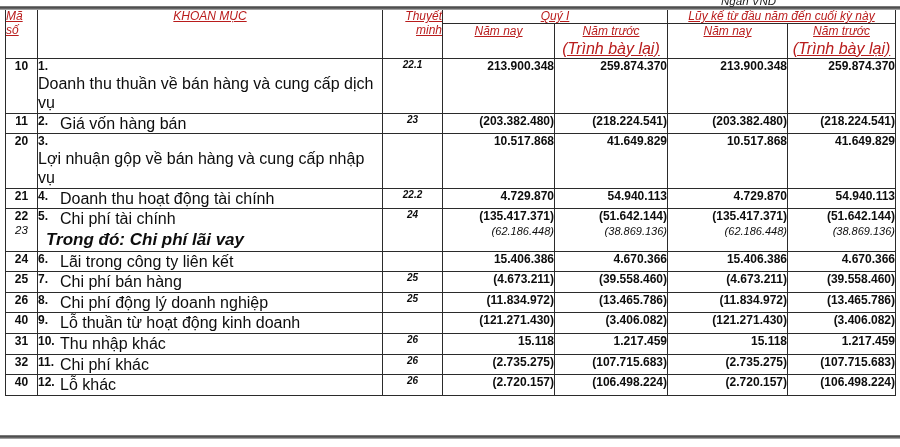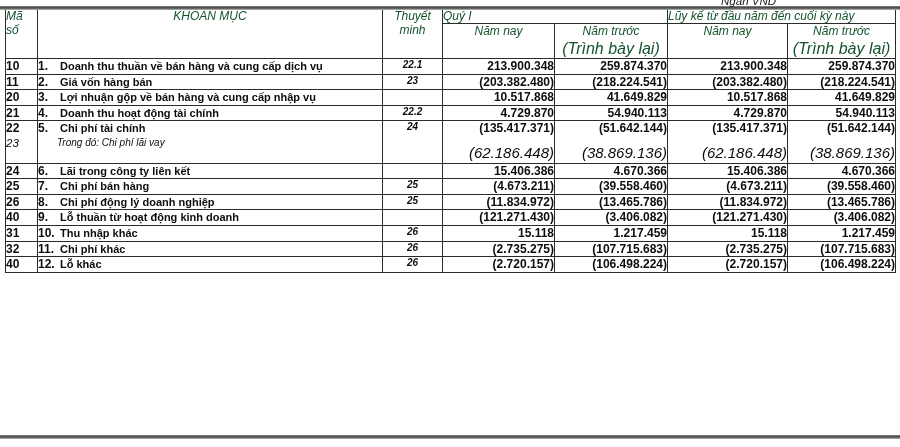--- a/index.html
+++ b/index.html
@@ -64,49 +64,50 @@
     border: 1px solid #2b2b2b;
     padding: 0;
     vertical-align: top;
   }
 
   
   thead th {
     font-weight: normal;
     font-style: italic;
     font-size: 12px;
-    color: #14532d;
+    color: #b91c1c;
     text-align: center;
     line-height: 1.2;
     padding: 4px 5px;
+    text-decoration: underline;
   }
   th.h-code {
     text-align: left;
     padding-left: 6px;
   }
   th.h-item {
     text-align: center;
     padding-left: 14px;
   }
   th.h-note {
-    text-align: center;
+    text-align: right;
     padding-left: 8px;
   }
-  th.h-group { text-align: left; }
+  th.h-group { text-align: center; }
   th.h-sub   { text-align: center; }
   th.h-sub .sub2 {
     display: block;
     font-size: 16px;
   }
 
   
   tbody td { padding: 0; }
 
   td.c-code {
-    text-align: left;
+    text-align: center;
     font-weight: bold;
     font-size: 12px;
     padding-top: 7px;
     line-height: 1.18;
   }
   td.c-code .sub-code {
     display: block;
     font-weight: normal;
     font-style: italic;
     font-size: 11.5px;
@@ -119,29 +120,29 @@
   }
   td.c-item .num {
     display: inline-block;
     width: 22px;
     font-weight: bold;
     font-size: 12px;
     vertical-align: top;
   }
   td.c-item .txt {
     display: inline-block;
-    font-weight: bold;
-    font-size: 11px;
+    font-weight: normal;
+    font-size: 16px;
   }
   td.c-item .sub-item {
     display: block;
-    margin-left: 19px;
-    font-style: italic;
-    font-weight: normal;
-    font-size: 10px;
+    margin-left: 8px;
+    font-style: italic;
+    font-weight: bold;
+    font-size: 17px;
     line-height: 1.3;
   }
 
   td.c-note {
     text-align: center;
     font-weight: bold;
     font-size: 10px;
     line-height: 1.18;
     font-style: italic;
   }
@@ -151,23 +152,22 @@
     font-weight: bold;
     font-size: 12px;
     padding: 7px 7px 6px 4px;
     line-height: 1.22;
     white-space: nowrap;
   }
   td.c-val .sub-val {
     display: block;
     font-style: italic;
     font-weight: normal;
-    font-size: 15px;
+    font-size: 11px;
     line-height: 1.3;
-    margin-top: 7px;
   }
 
   
   .note-shift-1 { padding-top: 7px; }
   .note-shift-2 { padding-top: 14px; }
   .note-shift-3 { padding-top: 9px; }
 </style>
 </head>
 <body>
 

